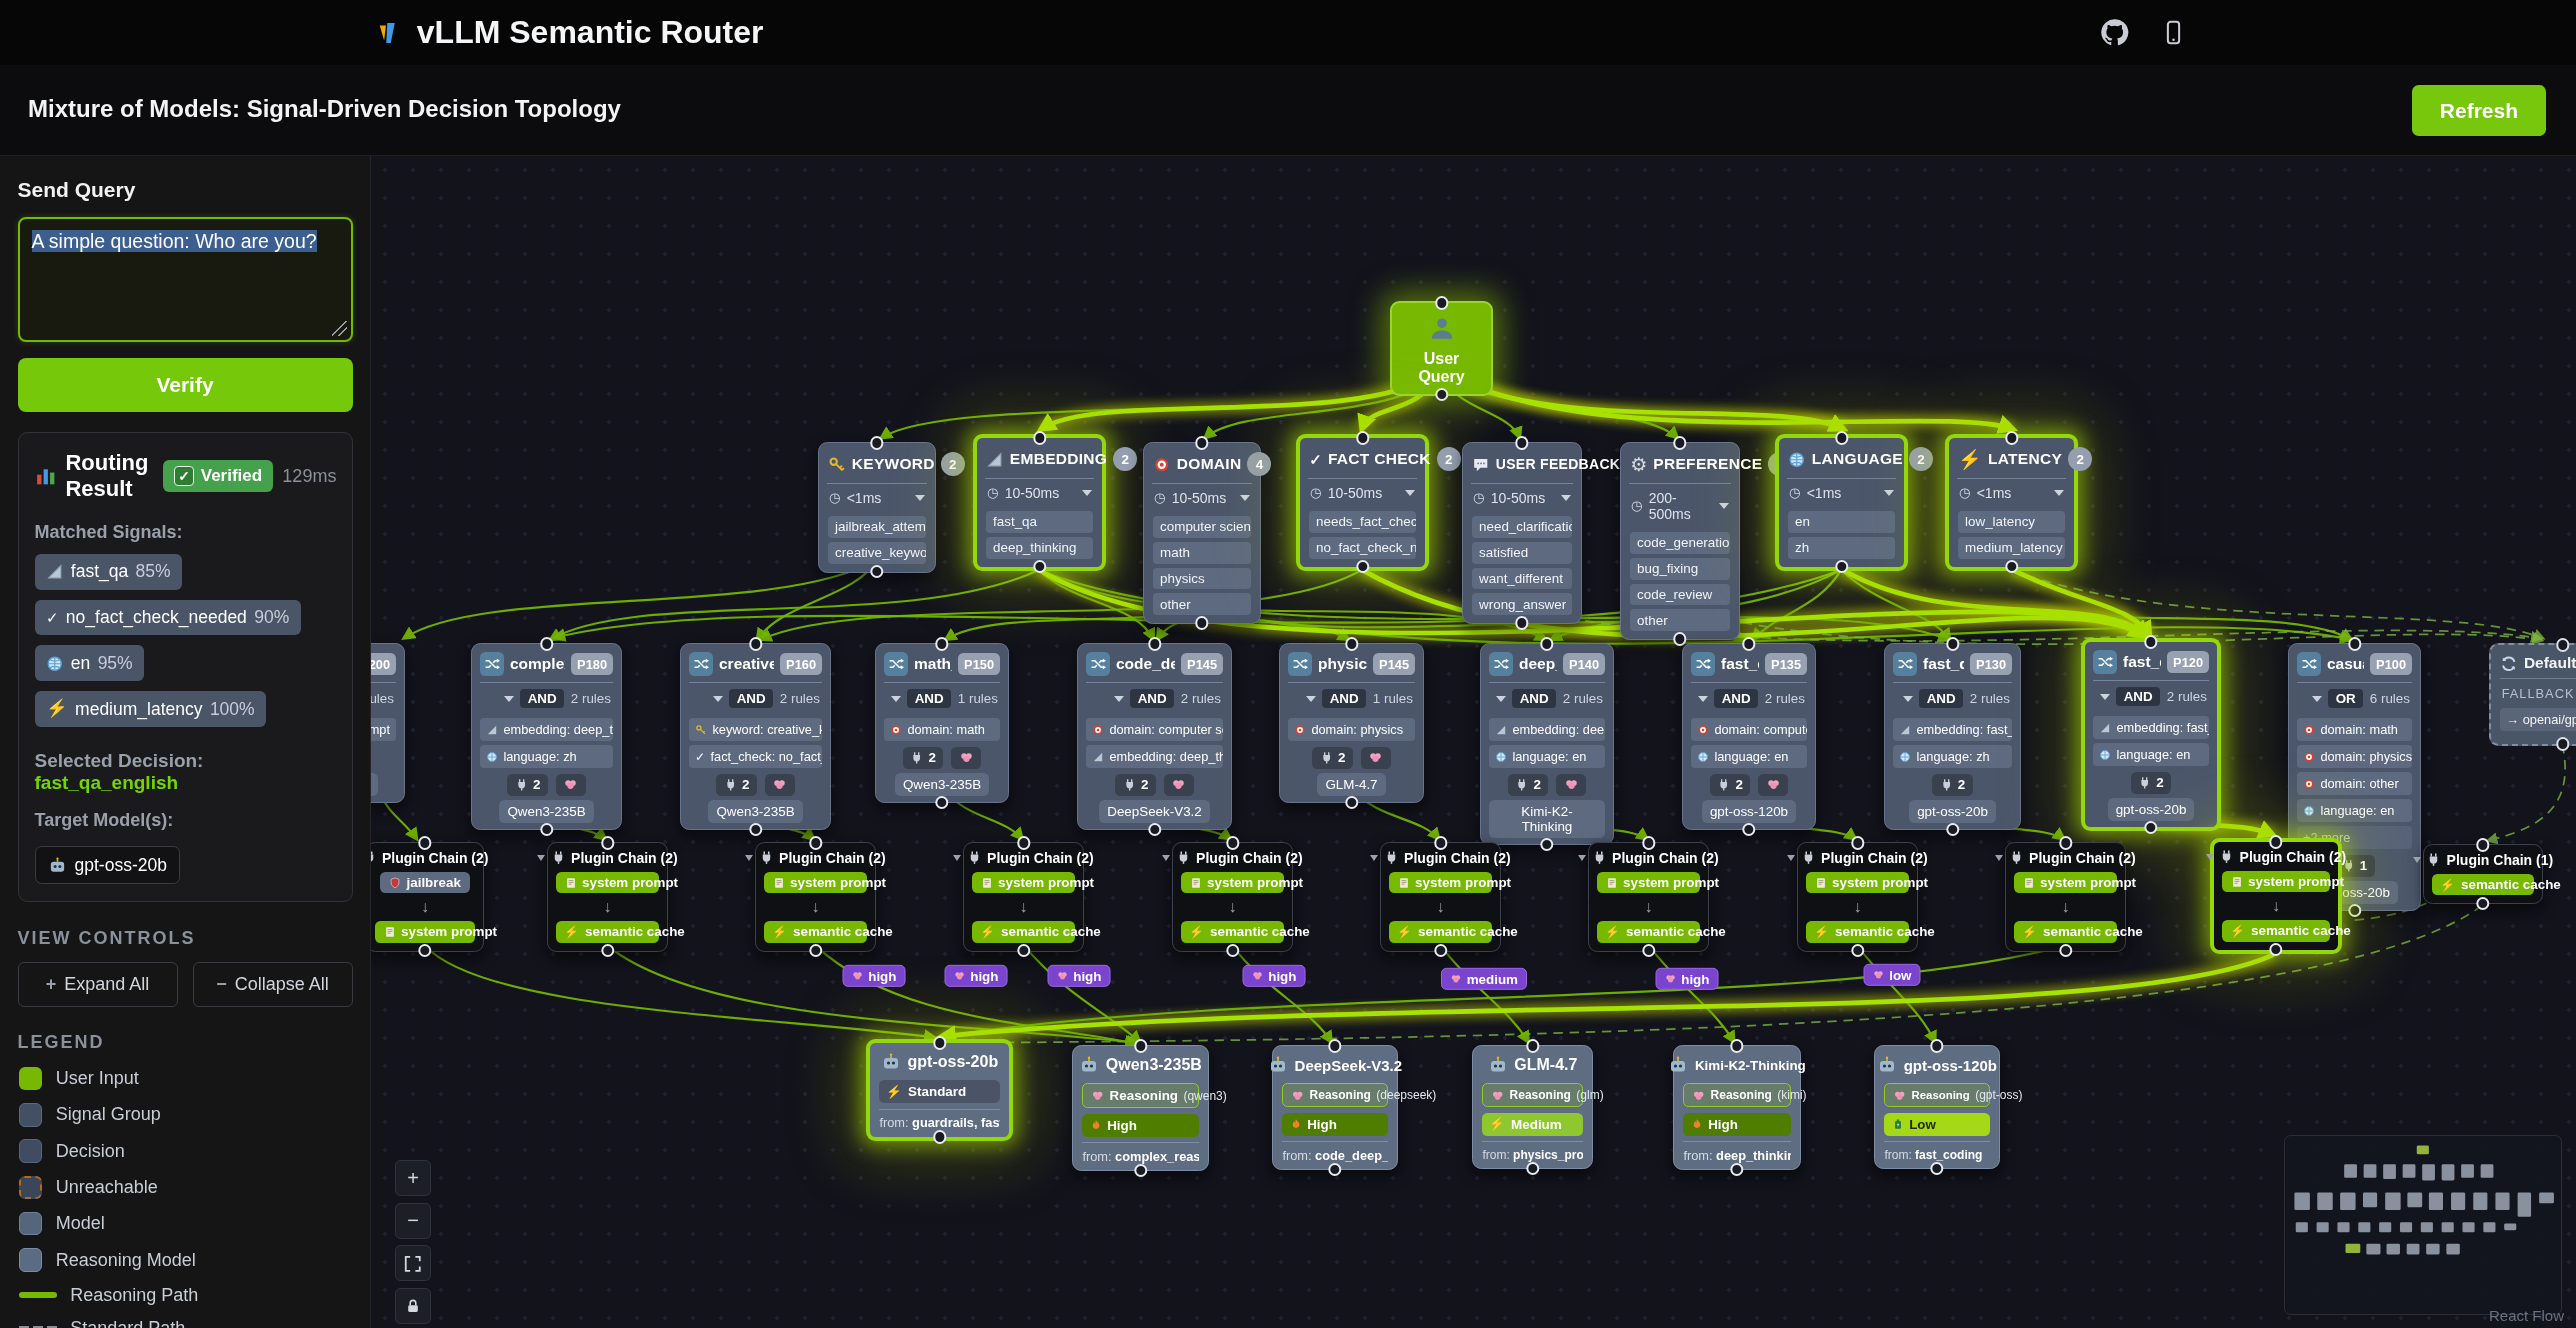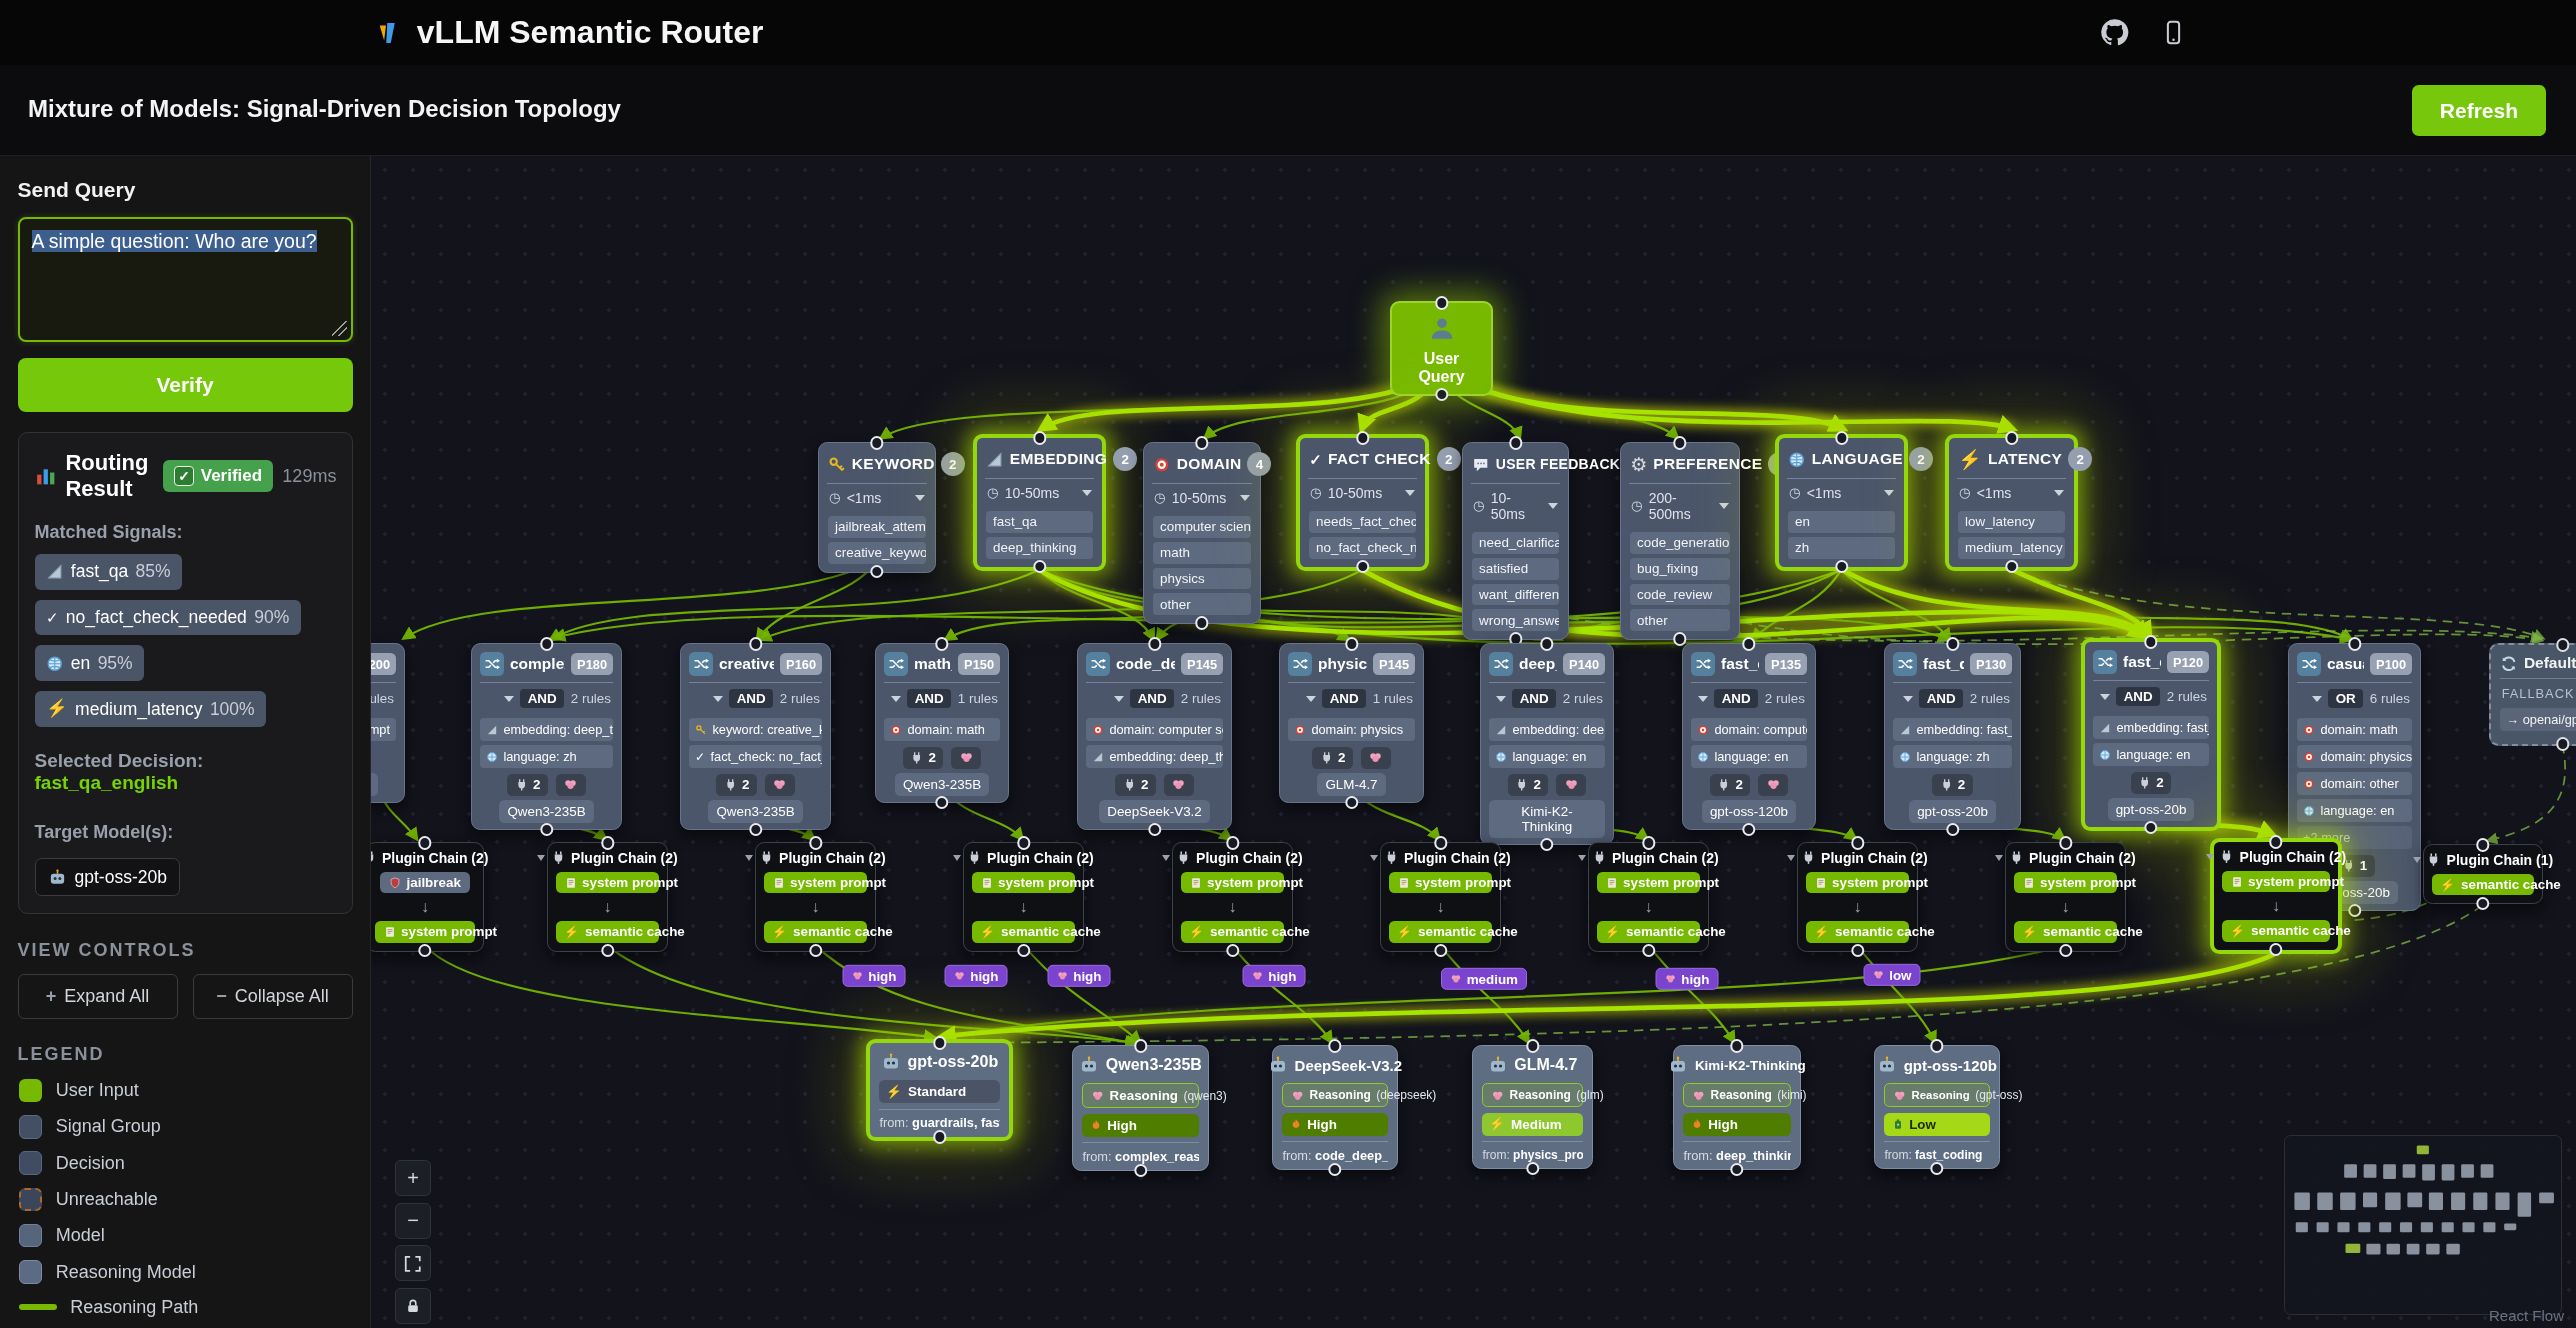--- a/index.html
+++ b/index.html
@@ -319,21 +319,21 @@
     </div>
   <div class="sg-time">
       <span class="tmr">◷</span>
       <span>10-50ms</span>
       <span class="caret"></span>
     </div>
   <div class="sg-item">needs_fact_check</div>
   <div class="sg-item">no_fact_check_needed</div>
 </div>
 
-<div class="gnode sig" style="left:1462px;top:442px;width:107px">
+<div class="gnode sig" style="left:1462px;top:442px;width:120px">
   <div class="sg-head">
       <span class="ic">
         <svg width="17.5" height="17.5" viewBox="0 0 20 20">
           <path d="M2.5 3.5h15v10h-8l-4 4v-4h-3z" fill="#e8ecf2"></path>
           <circle cx="7" cy="8.5" r="1" fill="#6b7280"></circle>
           <circle cx="10.3" cy="8.5" r="1" fill="#6b7280"></circle>
           <circle cx="13.6" cy="8.5" r="1" fill="#6b7280"></circle>
         </svg>
       </span>
       <span class="sg-title" style="font-size:14px">USER FEEDBACK</span>
@@ -1644,21 +1644,21 @@
           <span>en</span>
           <span style="color:#c8cdd6">95%</span>
         </span>
       <span class="schip">
           <span class="ic txt-ic" style="color:#f5c518;font-size:17.5px">⚡</span>
           <span>medium_latency</span>
           <span style="color:#c8cdd6">100%</span>
         </span>
     </div>
     <div class="selrow"><span>Selected Decision:</span> <span class="selval">fast_qa_english</span></div>
-    <div class="mlab" style="margin-top:28px">Target Model(s):</div>
+    <div class="mlab" style="margin-top:16px">Target Model(s):</div>
     <span class="tchip">
         <span class="ic">
           <svg width="19" height="19" viewBox="0 0 20 20">
             <rect x="3" y="6" width="14" height="10.5" rx="3" fill="#9fb8cc"></rect>
             <circle cx="7.5" cy="11" r="1.6" fill="#25313c"></circle>
             <circle cx="12.5" cy="11" r="1.6" fill="#25313c"></circle>
             <path d="M10 6V3.5" stroke="#e6b91e" stroke-width="1.6"></path>
             <circle cx="10" cy="2.8" r="1.2" fill="#e6b91e"></circle>
           </svg>
         </span>

